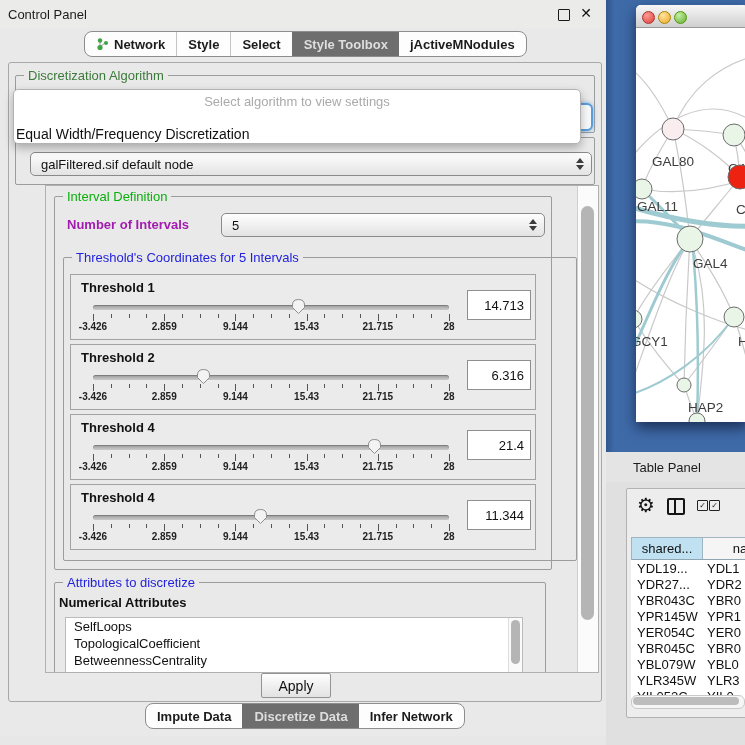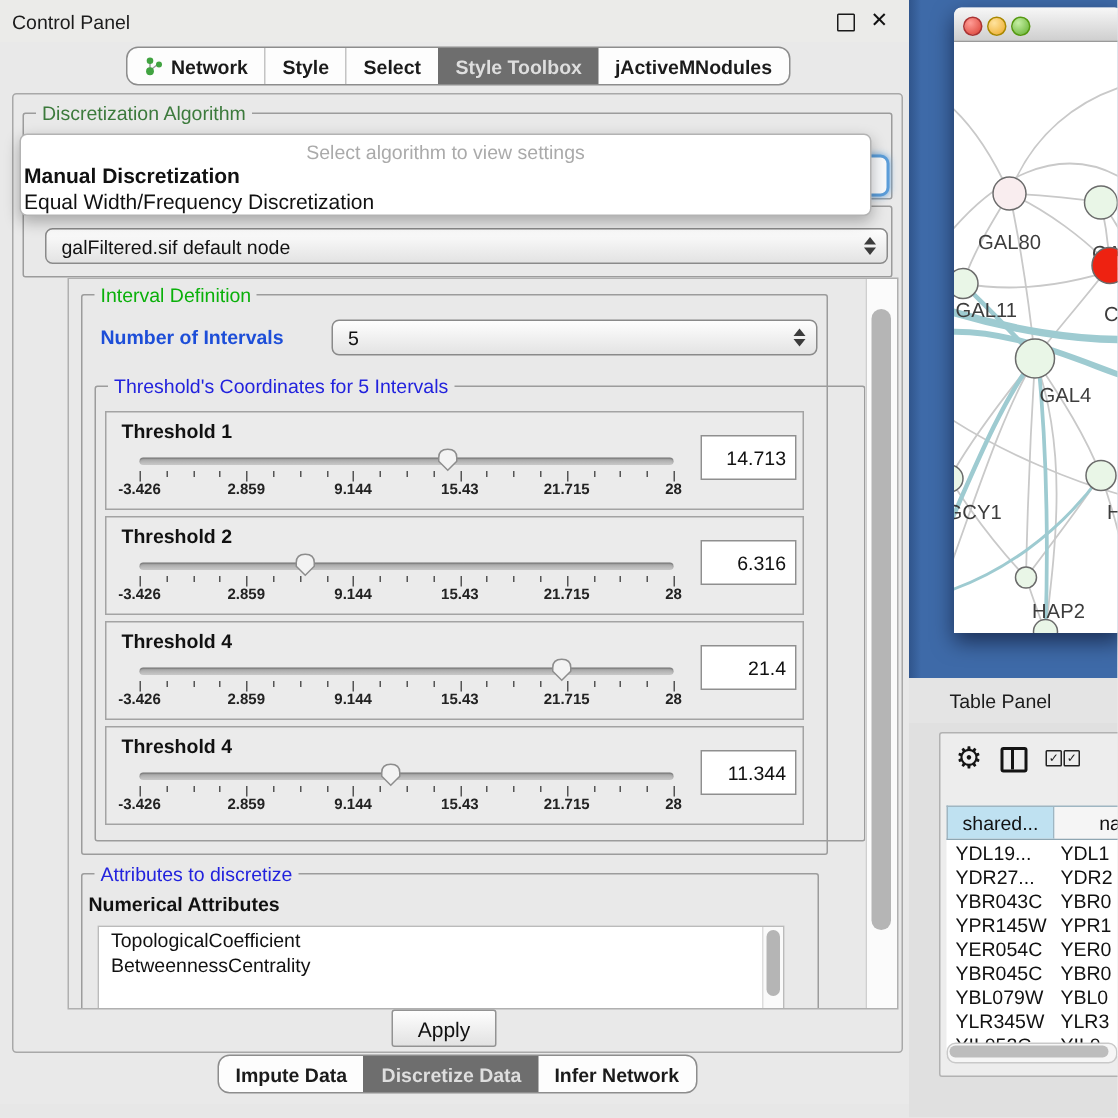--- a/index.html
+++ b/index.html
@@ -144,30 +144,29 @@
         <span>galFiltered.sif default node</span>
         <span class="stepper">
             <i class="up"></i>
             <i class="dn"></i>
           </span>
       </div>
     </div>
 
     <div class="abs" id="algo-popup">
       <div id="popup-prompt">Select algorithm to view settings</div>
-      <div class="popup-item" style="top:19px;font-weight:bold;">Manual Discretization</div>
       <div class="popup-item" style="top:36px;">Equal Width/Frequency Discretization</div>
     </div>
 
     <div class="abs" id="viewport">
 
       <div class="group" style="left:8px;top:10px;width:496px;height:372px;">
         <span class="legend green">Interval Definition</span>
 
-        <div style="position:absolute;left:12px;top:20px;font-size:13px;font-weight:bold;color:#1d4ed8;">Number of Intervals</div>
+        <div style="position:absolute;left:12px;top:20px;font-size:13px;font-weight:bold;color:#a21caf;">Number of Intervals</div>
         <div class="combo" style="left:166px;top:16px;width:312px;height:22px;">
           <span>5</span>
           <span class="stepper">
               <i class="up"></i>
               <i class="dn"></i>
             </span>
         </div>
 
         <div class="group" style="left:8px;top:60px;width:478px;height:302px;padding-left:34px;">
           <span class="legend blue">Threshold's Coordinates for 5 Intervals</span>
@@ -334,20 +333,21 @@
               </div>
             </div>
         </div>
       </div>
 
       <div class="group" style="left:8px;top:396px;width:490px;height:150px;">
         <span class="legend blue">Attributes to discretize</span>
         <div style="position:absolute;left:4px;top:12px;font-size:13px;font-weight:bold;color:#111;">Numerical Attributes</div>
         <div id="attr-list">
           <div id="attr-items">
+              <div class="attr-item">SelfLoops</div>
               <div class="attr-item">TopologicalCoefficient</div>
               <div class="attr-item">BetweennessCentrality</div>
             </div>
           <div id="attr-scroll">
               <div id="attr-thumb"></div>
             </div>
         </div>
       </div>
 
       <div class="vscroll">

